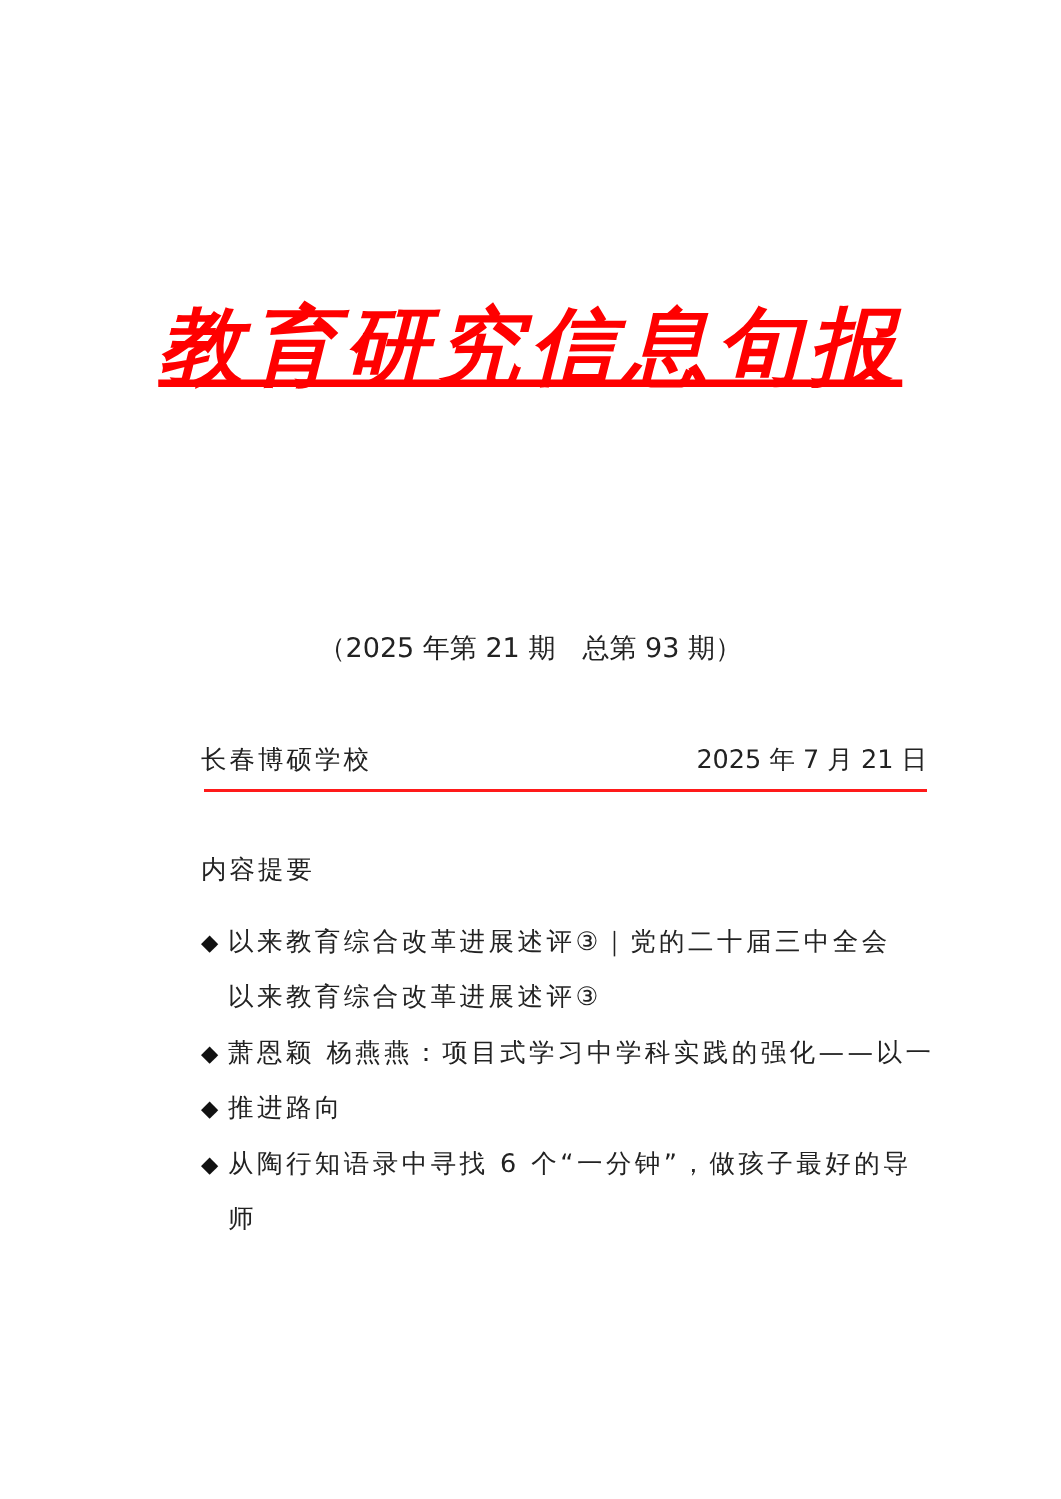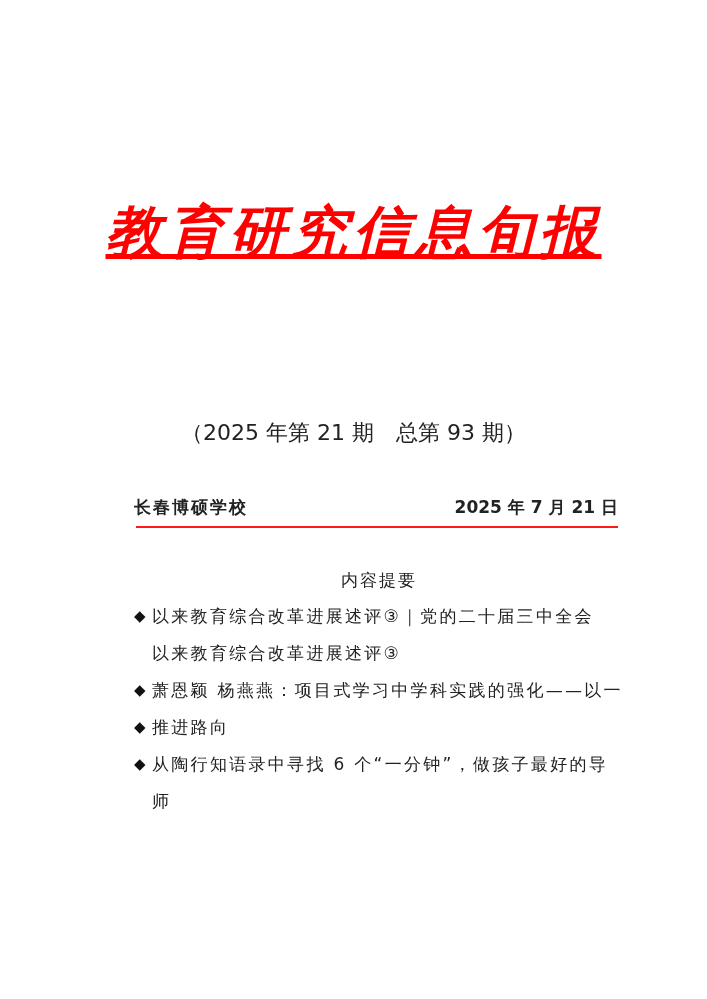--- a/index.html
+++ b/index.html
@@ -29,35 +29,34 @@
       letter-spacing: 6px;
       color: #ff0000;
       text-decoration: underline;
     }
     .issue {
       position: absolute;
       top: 421px;
       left: 0;
       width: 707px;
       text-align: center;
-      font-size: 22px;
+      font-size: 18px;
       line-height: 24px;
       color: #222;
       white-space: pre;
     }
     .meta-row {
       position: absolute;
       top: 494px;
       left: 134px;
       width: 484px;
       height: 26px;
       font-size: 17px;
       line-height: 26px;
       color: #222;
-      font-weight: bold;
     }
     .meta-row .school {
       position: absolute;
       left: 0;
       top: 0;
       letter-spacing: 2px;
     }
     .meta-row .date {
       position: absolute;
       right: 0;
@@ -75,22 +74,21 @@
       position: absolute;
       top: 566px;
       left: 134px;
       width: 490px;
       font-size: 17px;
       color: #222;
     }
     .summary .heading {
       line-height: 28px;
       letter-spacing: 2px;
-      margin-bottom: 4px;
-      text-align: center;
+      margin-bottom: 16px;
     }
     .summary .item {
       position: relative;
       padding-left: 18px;
       line-height: 37px;
       letter-spacing: 2.3px;
     }
     .summary .item .bullet {
       position: absolute;
       left: 0;

